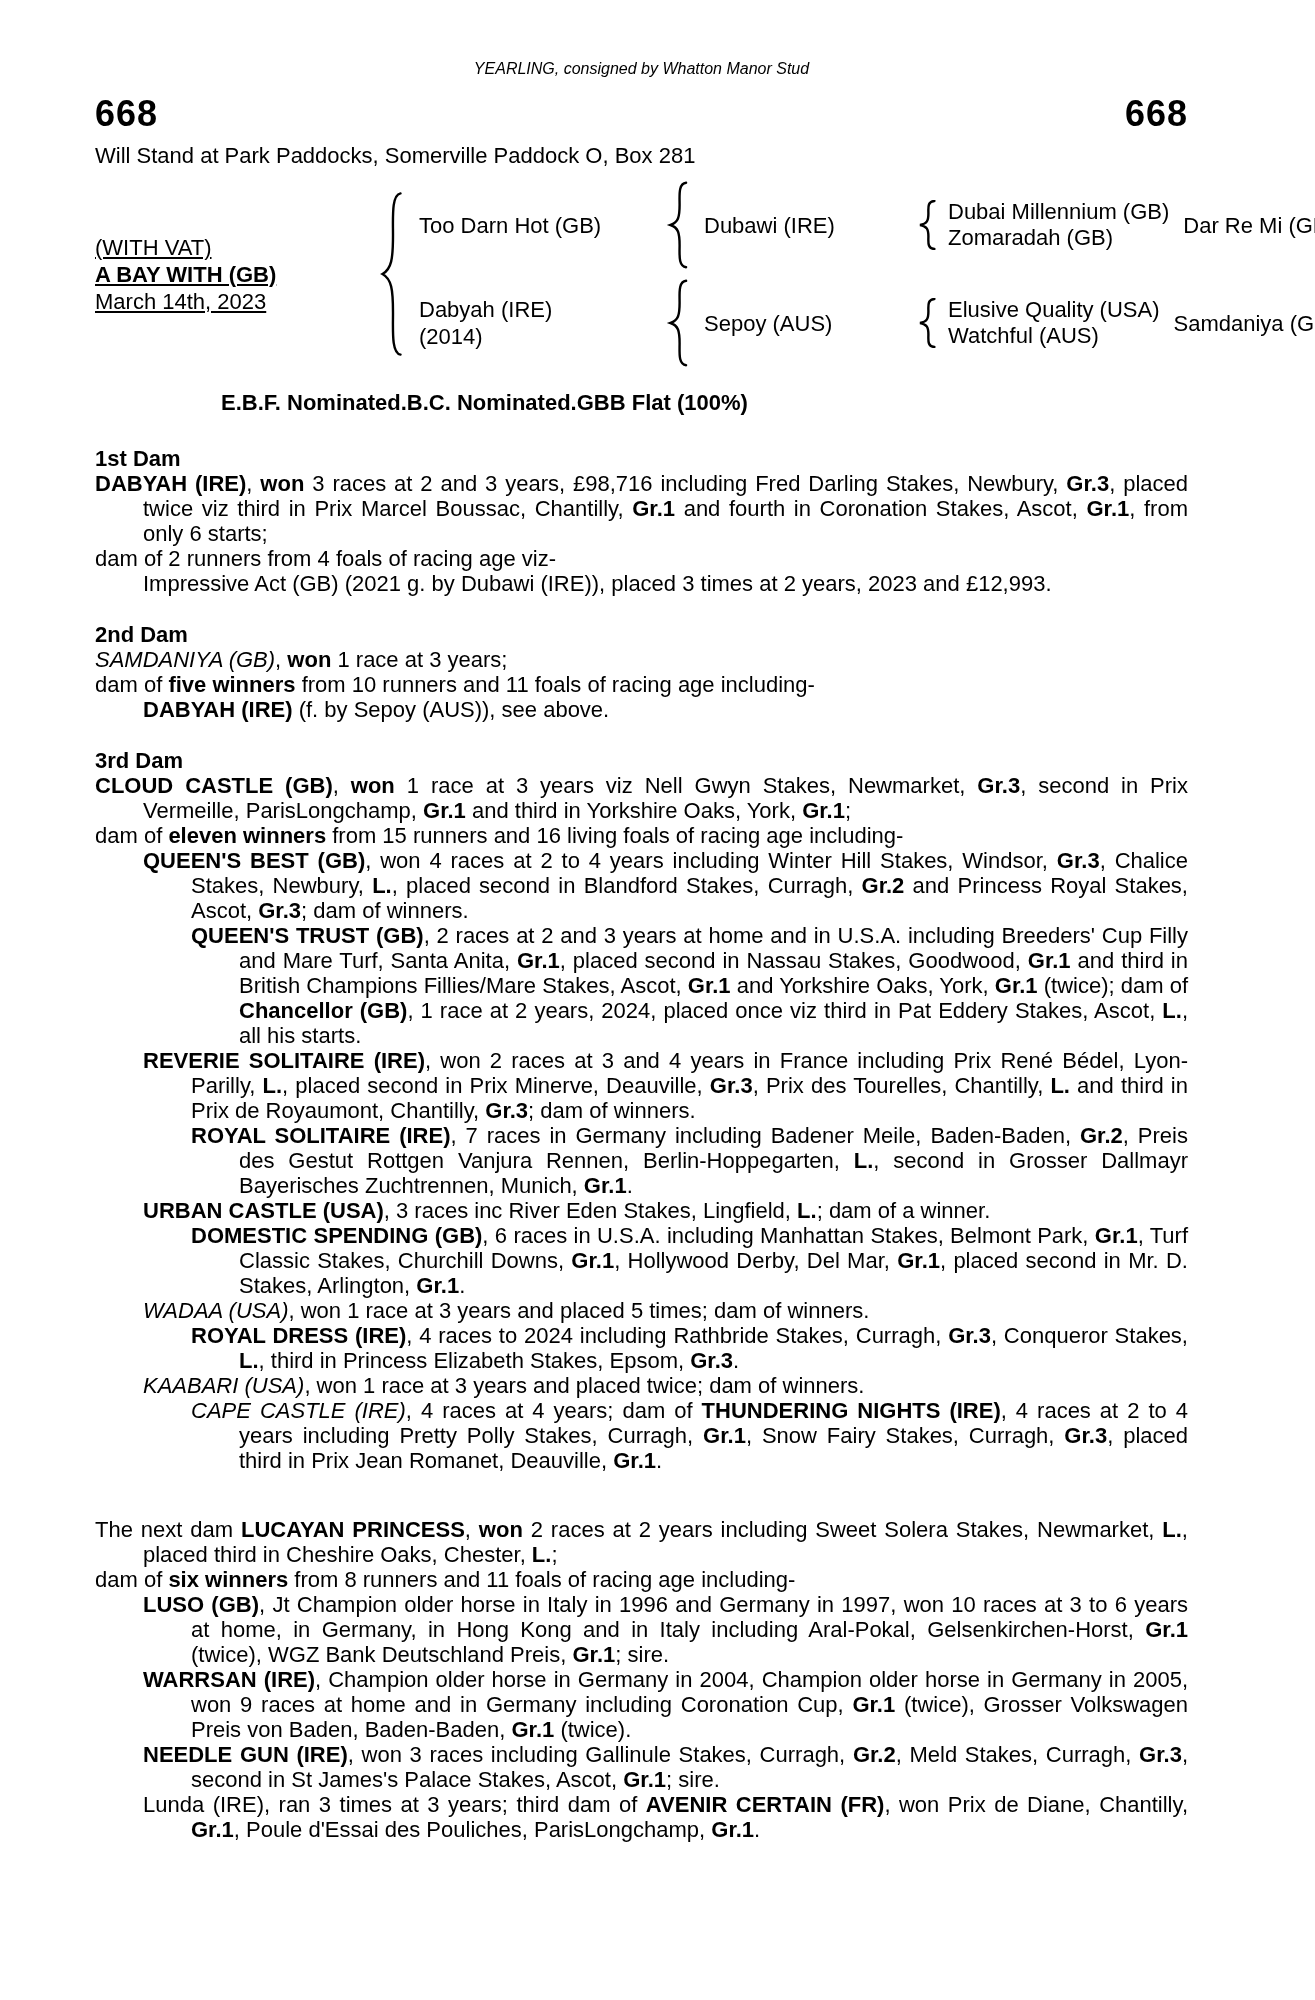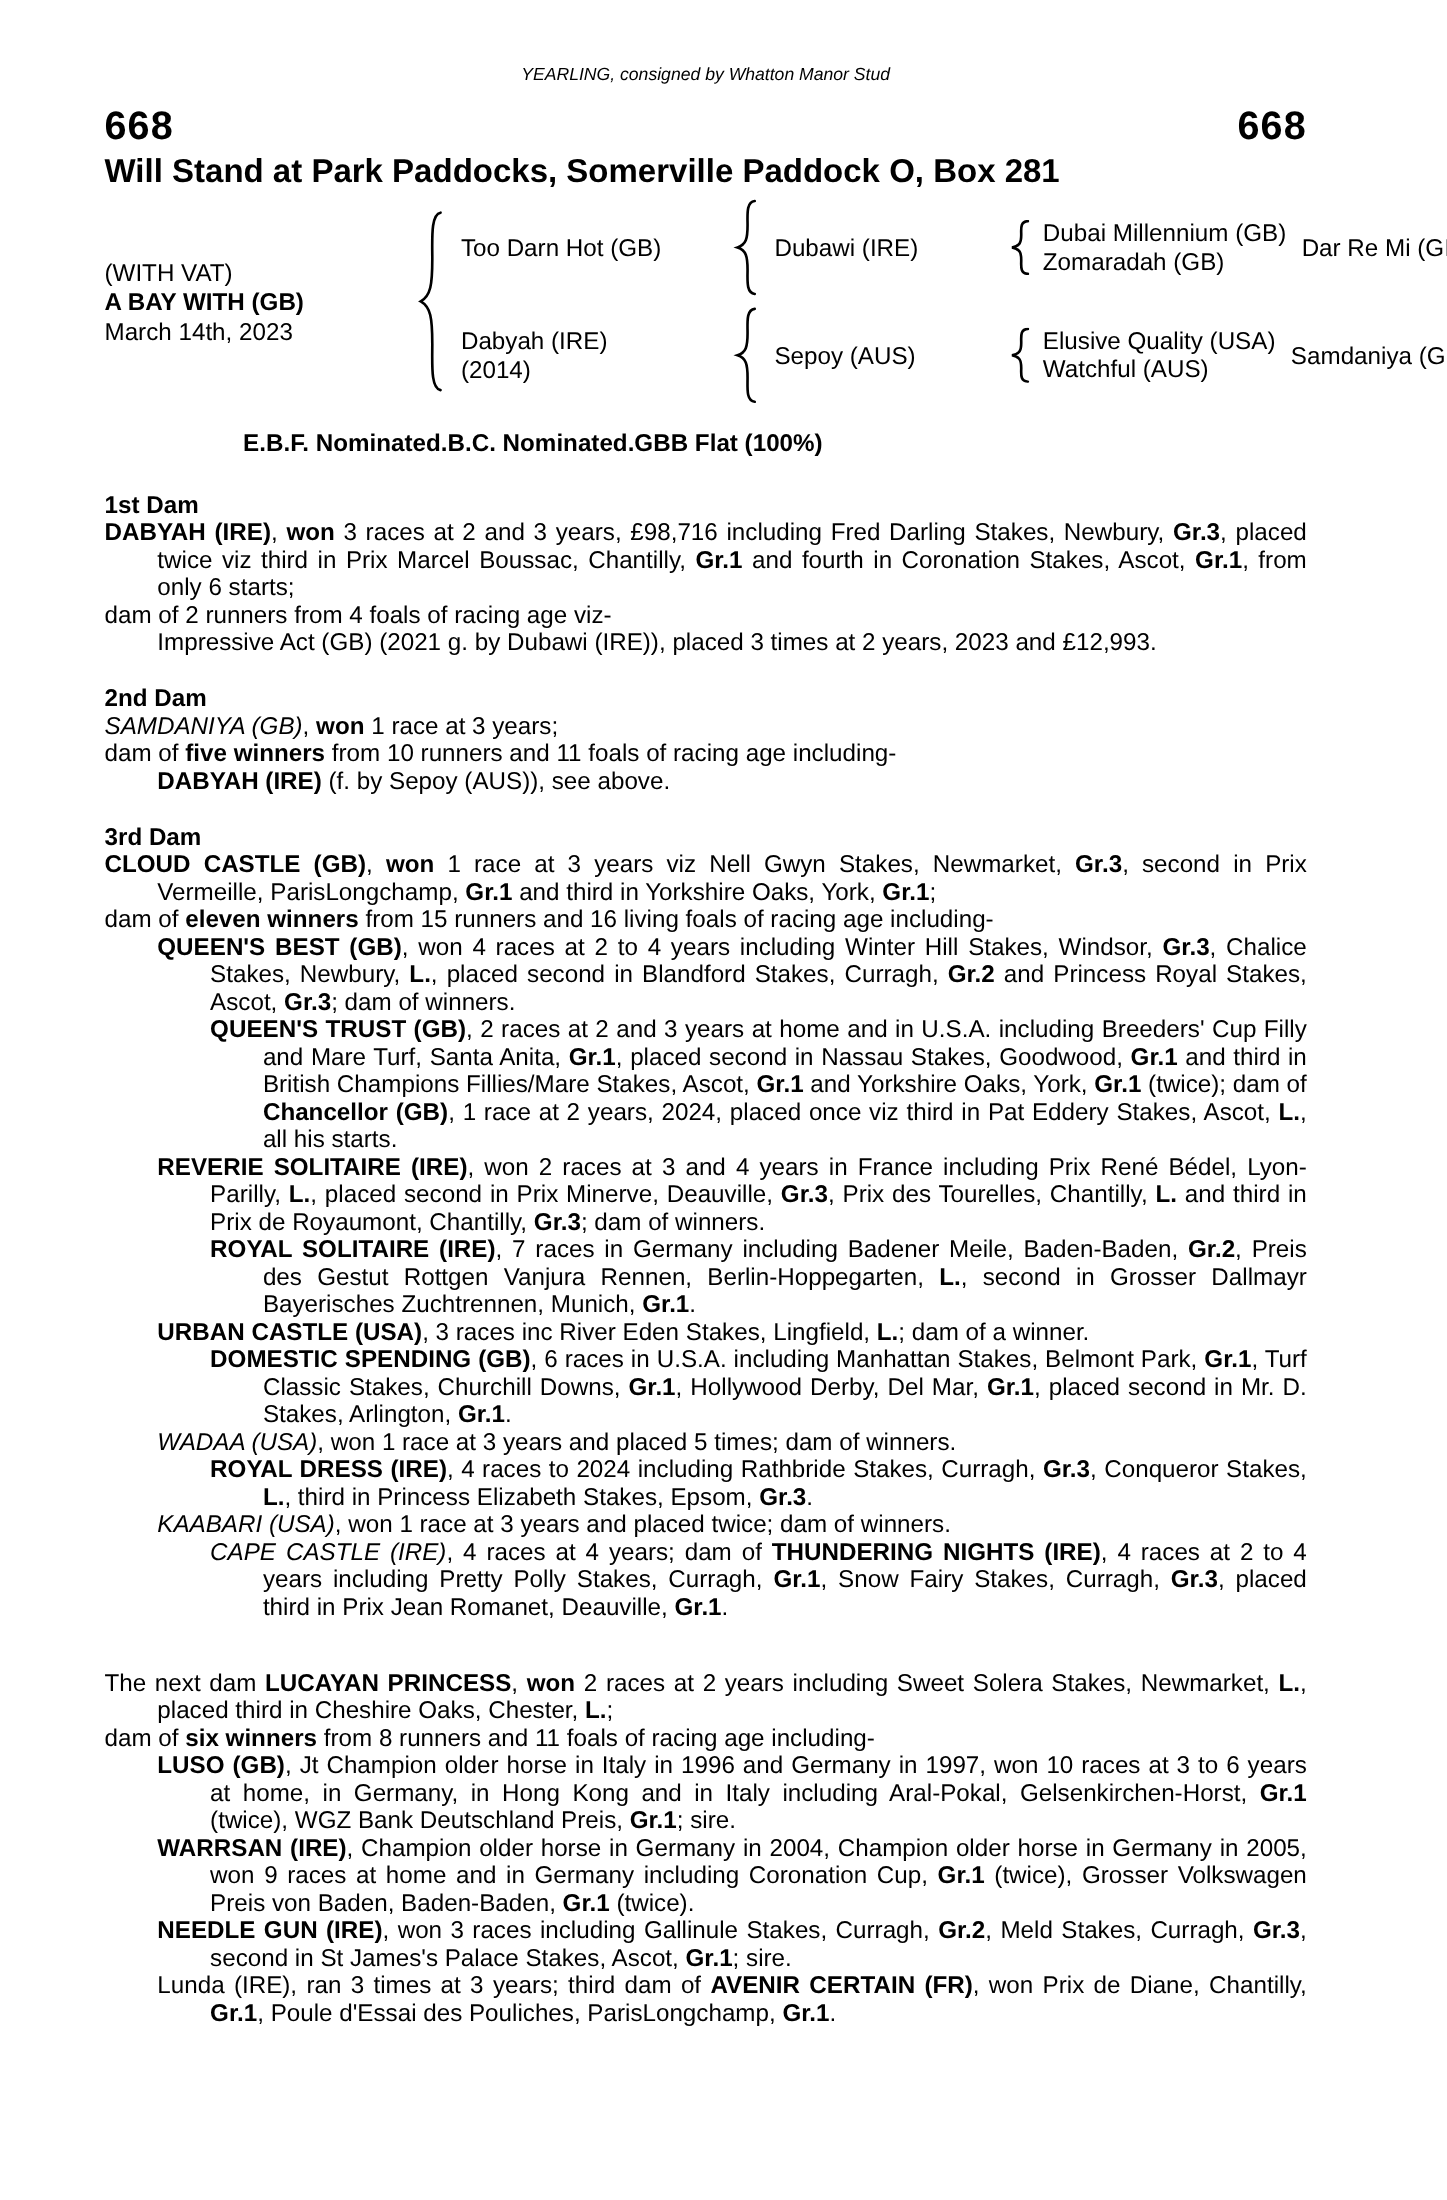--- a/index.html
+++ b/index.html
@@ -7,26 +7,26 @@
          font-family:"Liberation Sans", sans-serif; font-size:22px; line-height:25px; }
   .page { width:1315px; height:2000px; box-sizing:border-box; padding:56px 127px 0 95px; }
 
   .b { font-weight:bold; }
   .i { font-style:italic; }
 
   
   .consignor { text-align:center; font-style:italic; font-size:16px; line-height:26px; }
   .lot-row { display:flex; justify-content:space-between; margin-top:12px; }
   .lot { font-weight:bold; font-size:36px; line-height:40px; letter-spacing:1px; }
-  .stand { font-weight:bold; font-size:30px; line-height:27px; margin-top:8px; }
+  .stand { font-weight:normal; font-size:22px; line-height:27px; margin-top:8px; }
 
   
   .pedigree { display:flex; align-items:center; margin-top:12px; }
   .ped-subject { width:280px; flex:0 0 auto; }
-  .ped-line { line-height:27px; white-space:nowrap; }
+  .ped-line { line-height:27px; white-space:nowrap;text-decoration:underline; }
   .brace { flex:0 0 auto; display:block; }
   .brace path { fill:none; stroke:#000; stroke-width:2.4; stroke-linecap:round; vector-effect:non-scaling-stroke; }
   .brace.g1 { width:30px; height:168px; }
   .brace.g2 { width:26px; height:88px; }
   .brace.g3 { width:24px; height:50px; }
   .gen2 { display:flex; flex-direction:column; gap:10px; }
   .branch { display:flex; align-items:center; }
   .pname { width:245px; flex:0 0 auto; padding-left:14px; }
   .pname div { line-height:27px; white-space:nowrap; }
   .pname div:empty { display:none; }

